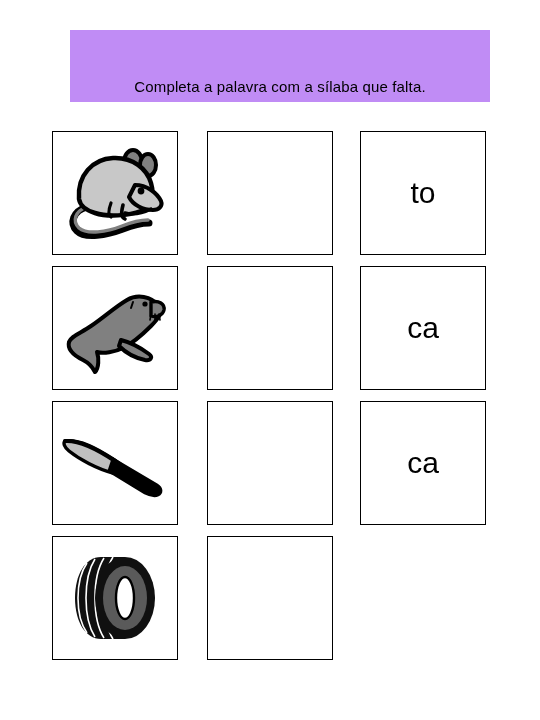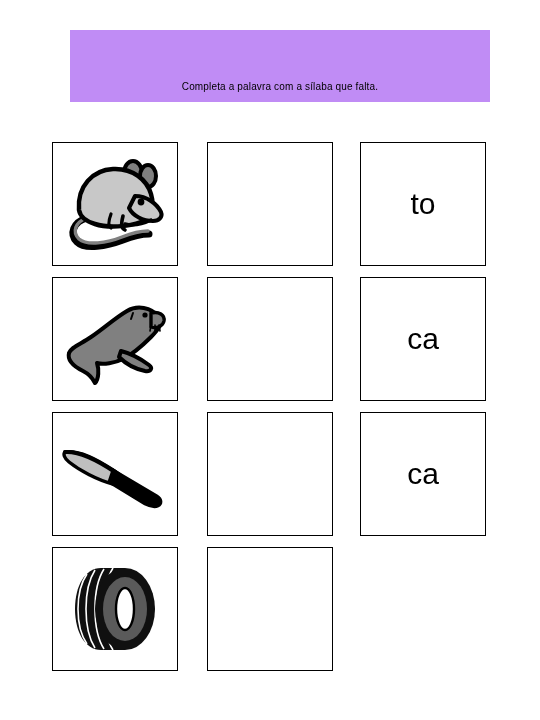--- a/index.html
+++ b/index.html
@@ -30,32 +30,32 @@
     left: 70px;
     top: 30px;
     width: 420px;
     height: 72px;
     background: #c08cf5;
     display: flex;
     align-items: center;
     justify-content: center;
   }
   #title-text {
-    font-size: 10px;
+    font-size: 15px;
     color: #000000;
     letter-spacing: 0.15px;
     white-space: nowrap;
     margin-top: 41px;
   }
 
   
   #exercise-grid {
     position: absolute;
     left: 52px;
-    top: 142px;
+    top: 131px;
     width: 435px;
   }
   .exercise-row {
     position: relative;
     height: 135px;
   }
   .cell {
     position: absolute;
     top: 0;
     width: 126px;

